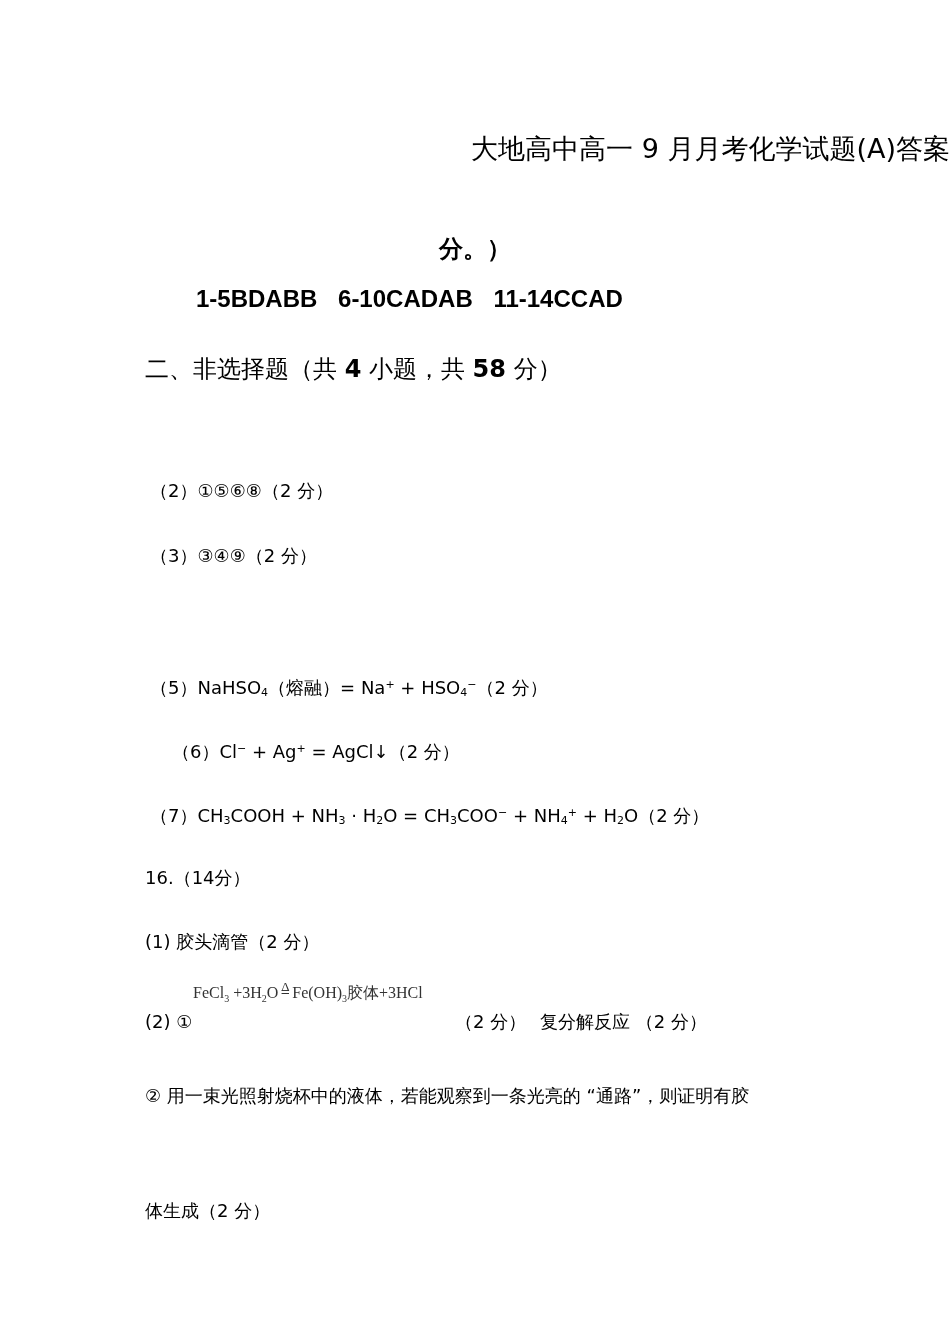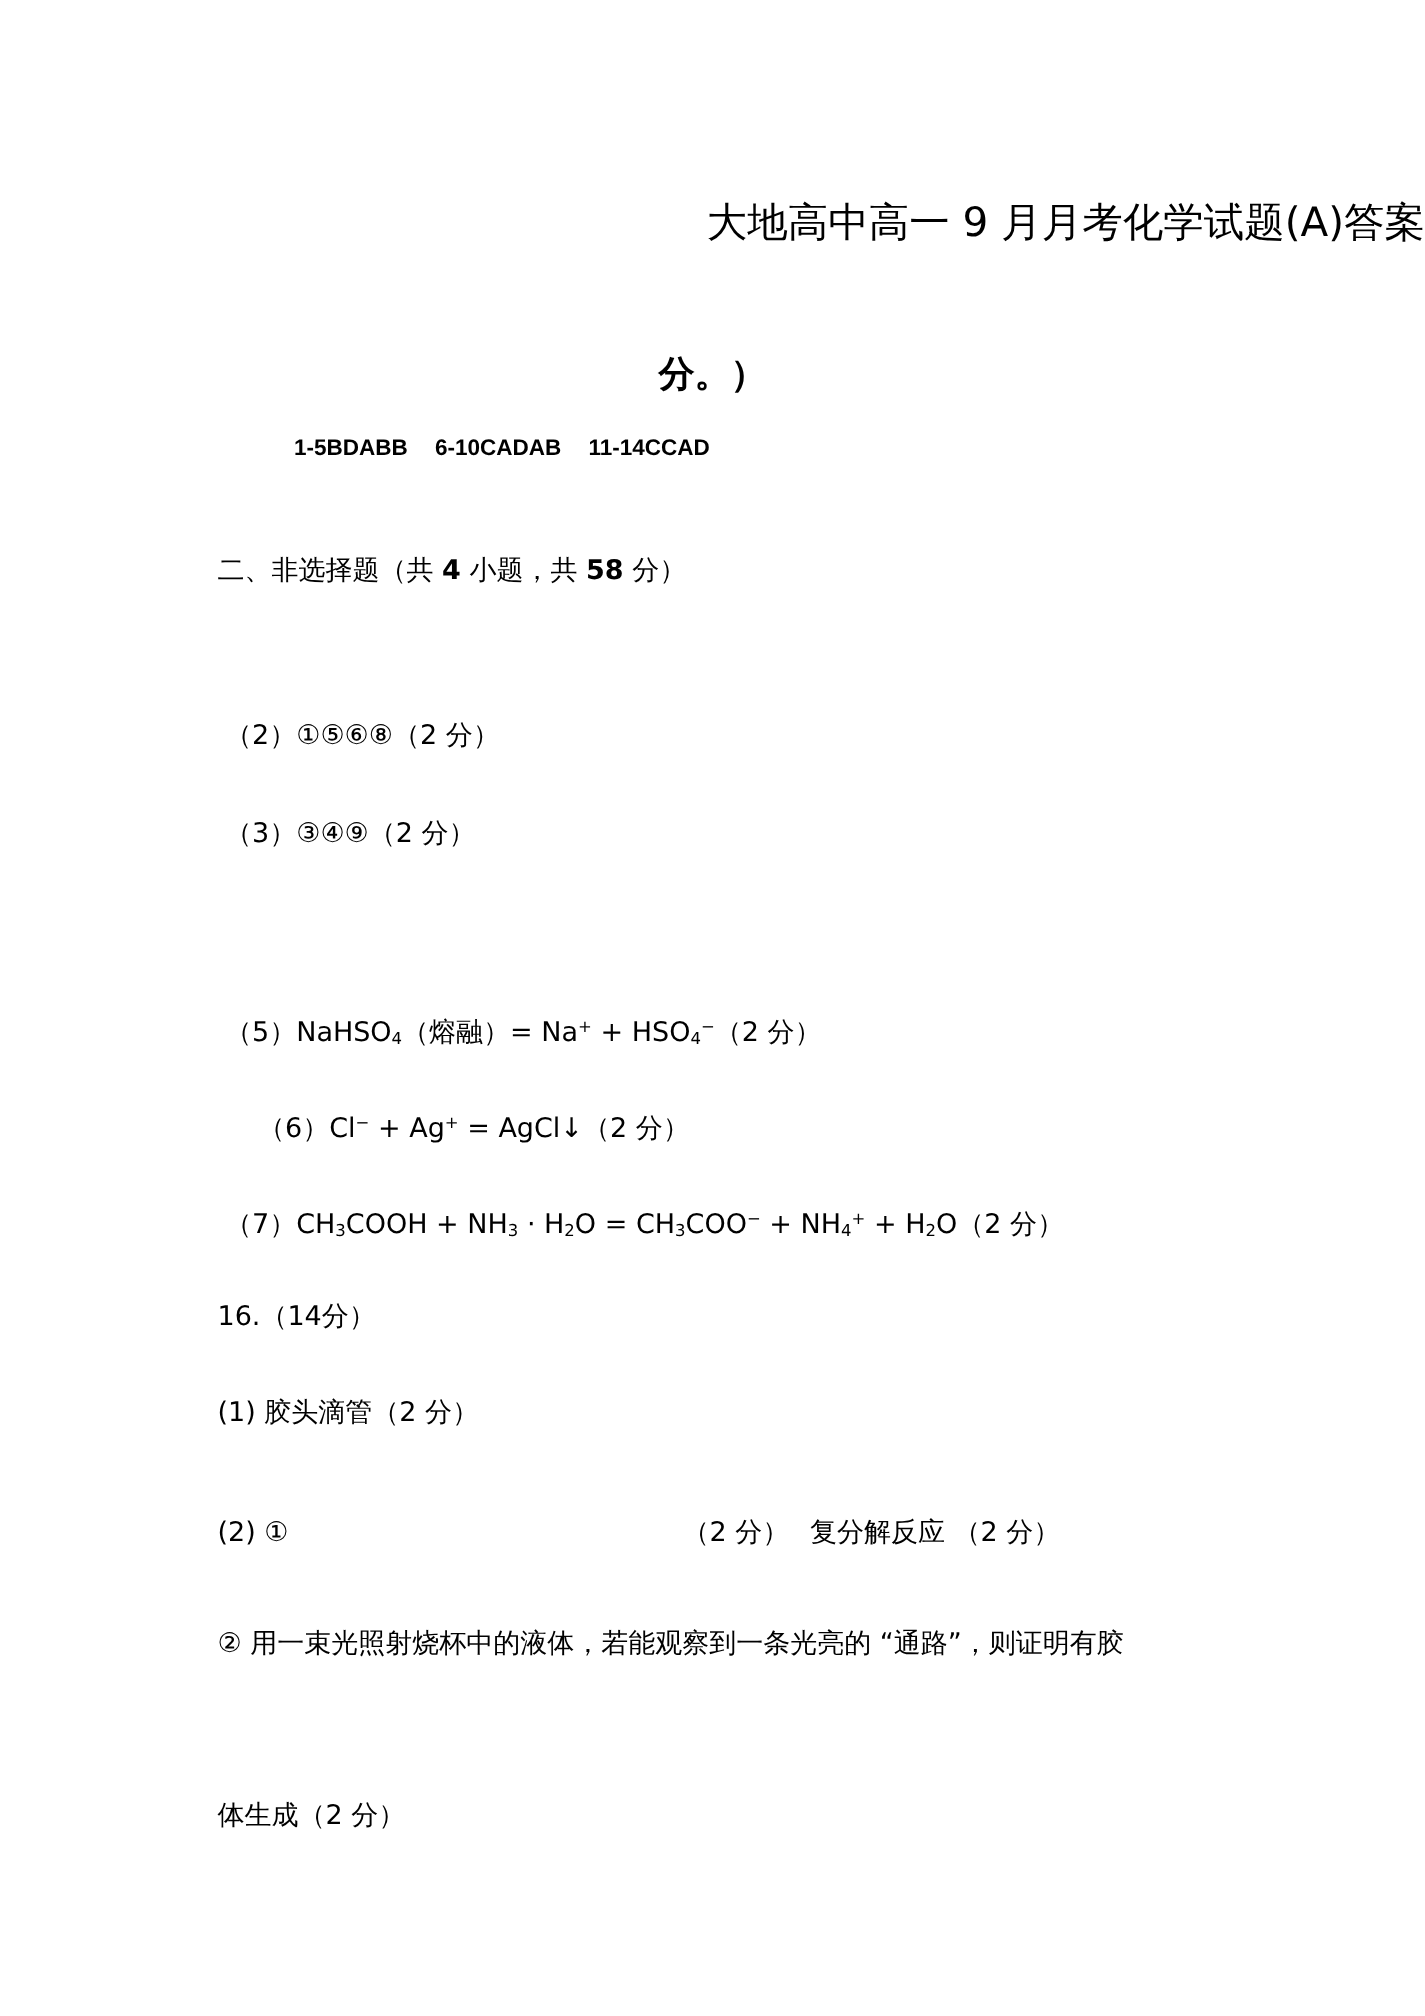--- a/index.html
+++ b/index.html
@@ -32,28 +32,28 @@
       text-align: center;
       font-weight: bold;
       font-size: 24px;
       line-height: 32px;
     }
     .sec1.l1 { top: 183px; }
     .sec1.l2 { top: 233px; }
     .answers {
       left: 196px; top: 286px;
       font-weight: bold;
-      font-size: 15px;
+      font-size: 24px;
       line-height: 26px;
       font-family: "Liberation Sans", "DejaVu Sans", sans-serif;
     }
     .answers span { margin-right: 14px; }
     .sec2 {
-      left: 145px; top: 366px;
-      font-size: 18px;
+      left: 145px; top: 354px;
+      font-size: 24px;
       line-height: 30px;
     }
     .sec2 b { font-weight: bold; }
     .line {
       left: 145px;
       font-size: 18px;
       line-height: 26px;
     }
     .sub { font-size: 11px; vertical-align: -2px; }
     .sup { font-size: 11px; vertical-align: 6px; }
@@ -109,20 +109,23 @@
   <div class="abs line" style="top:800px; left:150px;">
     <span>（7）CH</span><span class="sub">3</span><span>COOH + NH</span><span class="sub">3</span><span> · H</span><span class="sub">2</span><span>O = CH</span><span class="sub">3</span><span>COO</span><span class="sup">−</span><span> + NH</span><span class="sub">4</span><span class="sup">+</span><span> + H</span><span class="sub">2</span><span>O（2 分）</span>
   </div>
 
   <div class="abs line" style="top:865px;">16.（14分）</div>
 
   <div class="abs line" style="top:929px;">(1) 胶头滴管（2 分）</div>
 
   <div class="abs line" style="top:1009px;">(2) ①</div>
 
+  <div class="eq-img">
+    <span>FeCl</span><span class="s">3</span><span> +3H</span><span class="s">2</span><span>O</span><span class="eqsign"><span class="delta" style="left:3px;">Δ</span><span>=</span></span><span>Fe(OH)</span><span class="s">3</span><span>胶体+3HCl</span>
+  </div>
 
   <div class="abs line" style="top:1009px; left:455px;">（2 分）</div>
   <div class="abs line" style="top:1009px; left:540px;">复分解反应 （2 分）</div>
 
   <div class="abs line" style="top:1083px;">② 用一束光照射烧杯中的液体，若能观察到一条光亮的 “通路”，则证明有胶</div>
   <div class="abs line" style="top:1198px;">体生成（2 分）</div>
 
 </div>
 
 </body></html>

